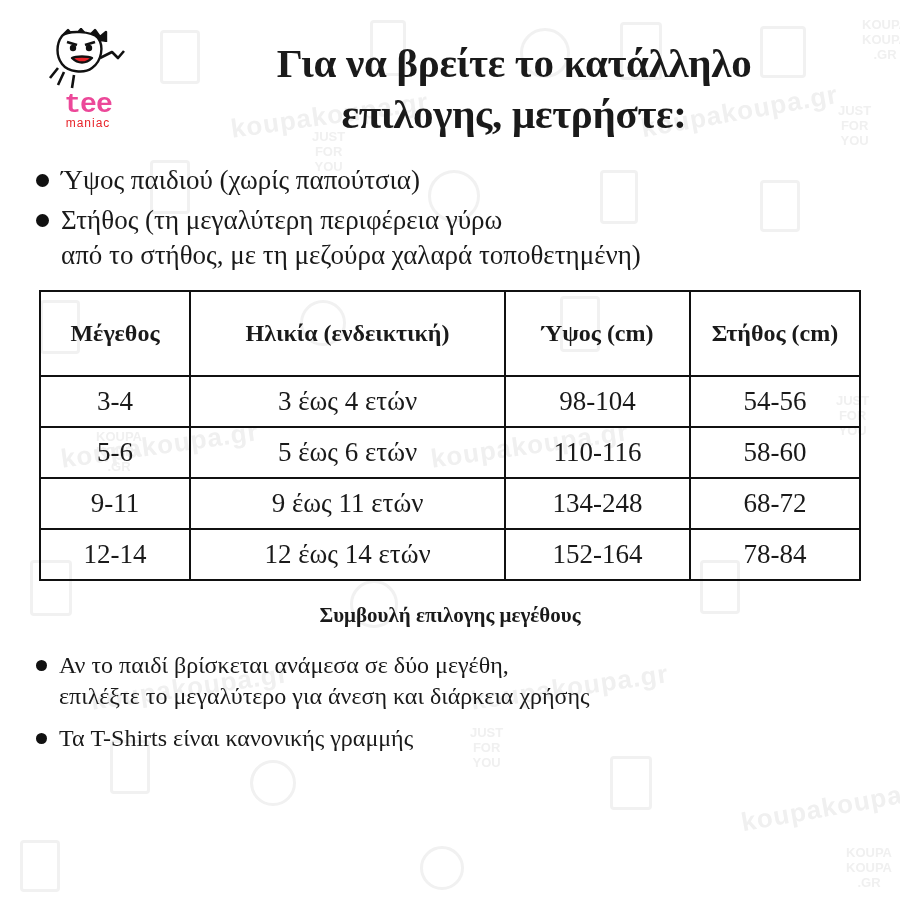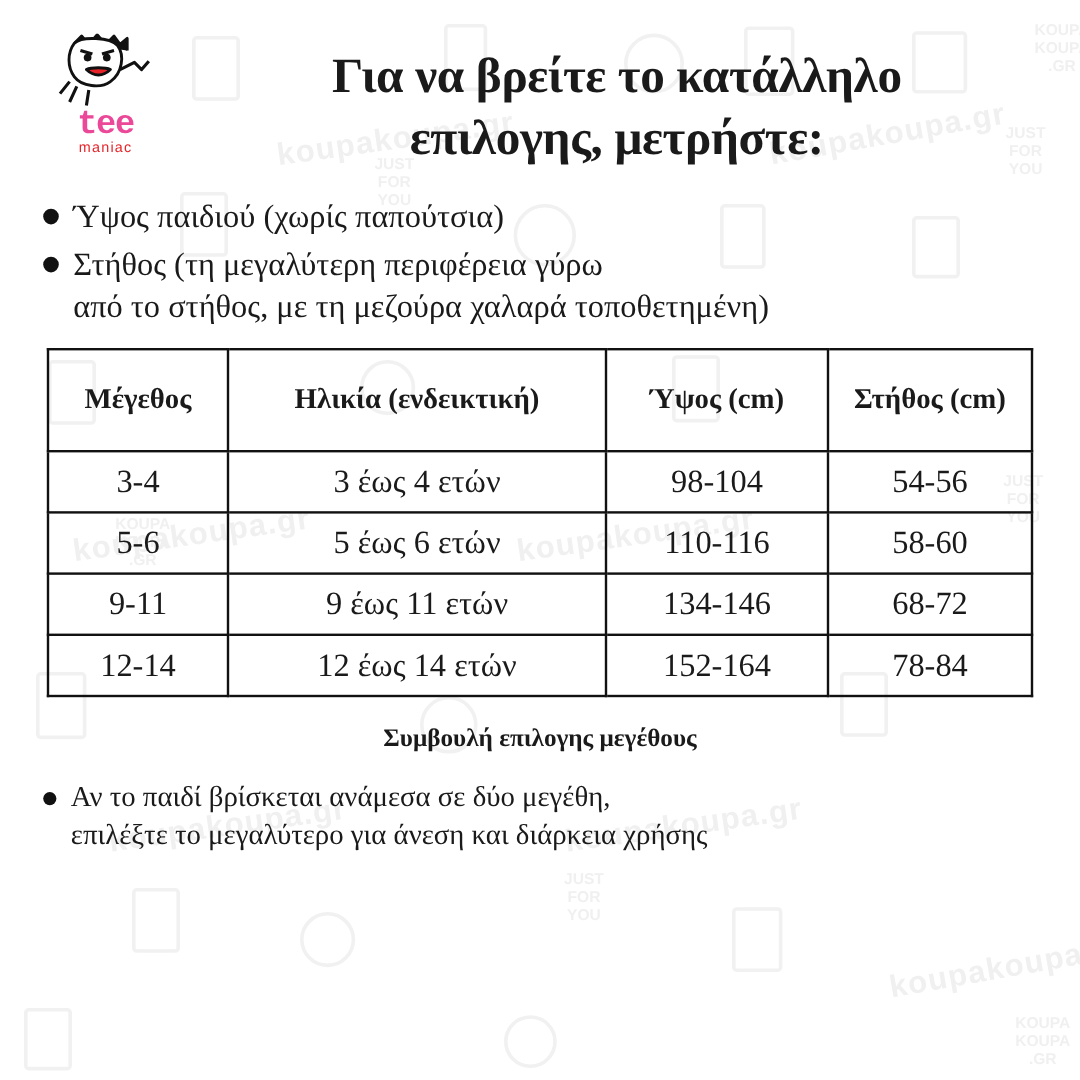--- a/index.html
+++ b/index.html
@@ -298,35 +298,39 @@
       </tr>
       <tr>
         <td>5-6</td>
         <td>5 έως 6 ετών</td>
         <td>110-116</td>
         <td>58-60</td>
       </tr>
       <tr>
         <td>9-11</td>
         <td>9 έως 11 ετών</td>
-        <td>134-146</td>
+        <td>134-248</td>
         <td>68-72</td>
       </tr>
       <tr>
         <td>12-14</td>
         <td>12 έως 14 ετών</td>
         <td>152-164</td>
         <td>78-84</td>
       </tr>
     </tbody>
   </table>
 
   <div class="tips-title">Συμβουλή επιλογης μεγέθους</div>
 
   <div class="bullets tips">
     <div class="bullet-row">
       <span class="bullet-dot"></span>
       <span class="bullet-text" style="white-space:pre-line;">Αν το παιδί βρίσκεται ανάμεσα σε δύο μεγέθη,
 επιλέξτε το μεγαλύτερο για άνεση και διάρκεια χρήσης</span>
     </div>
+    <div class="bullet-row">
+      <span class="bullet-dot"></span>
+      <span class="bullet-text" style="white-space:pre-line;">Τα T-Shirts είναι κανονικής γραμμής</span>
+    </div>
   </div>
 
 </div>
 
 </body></html>

